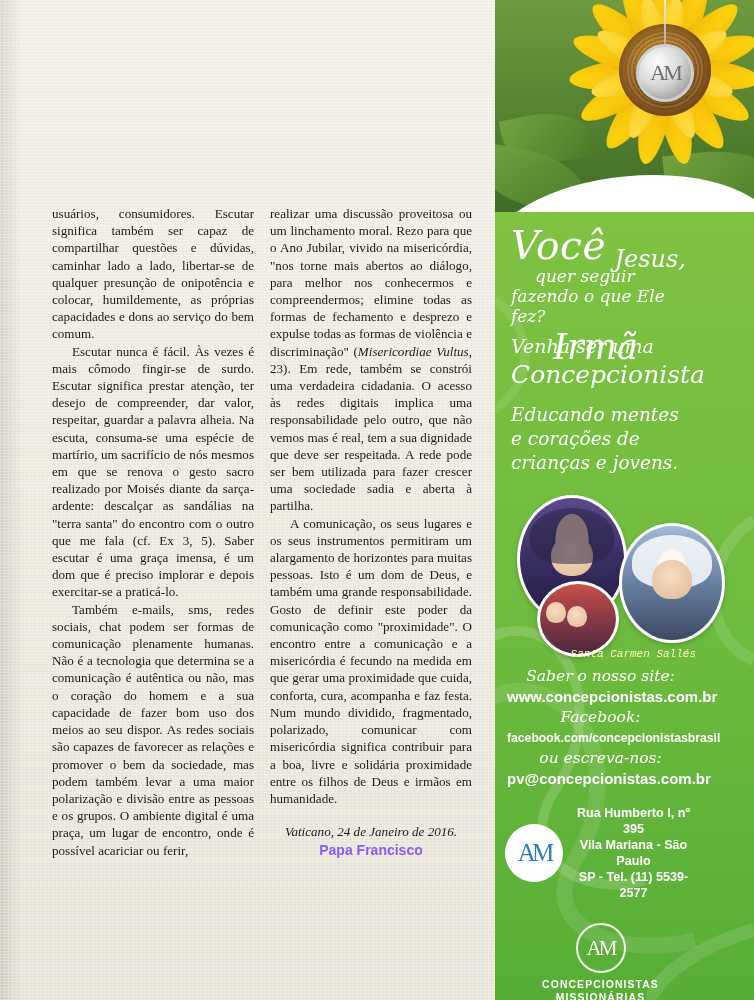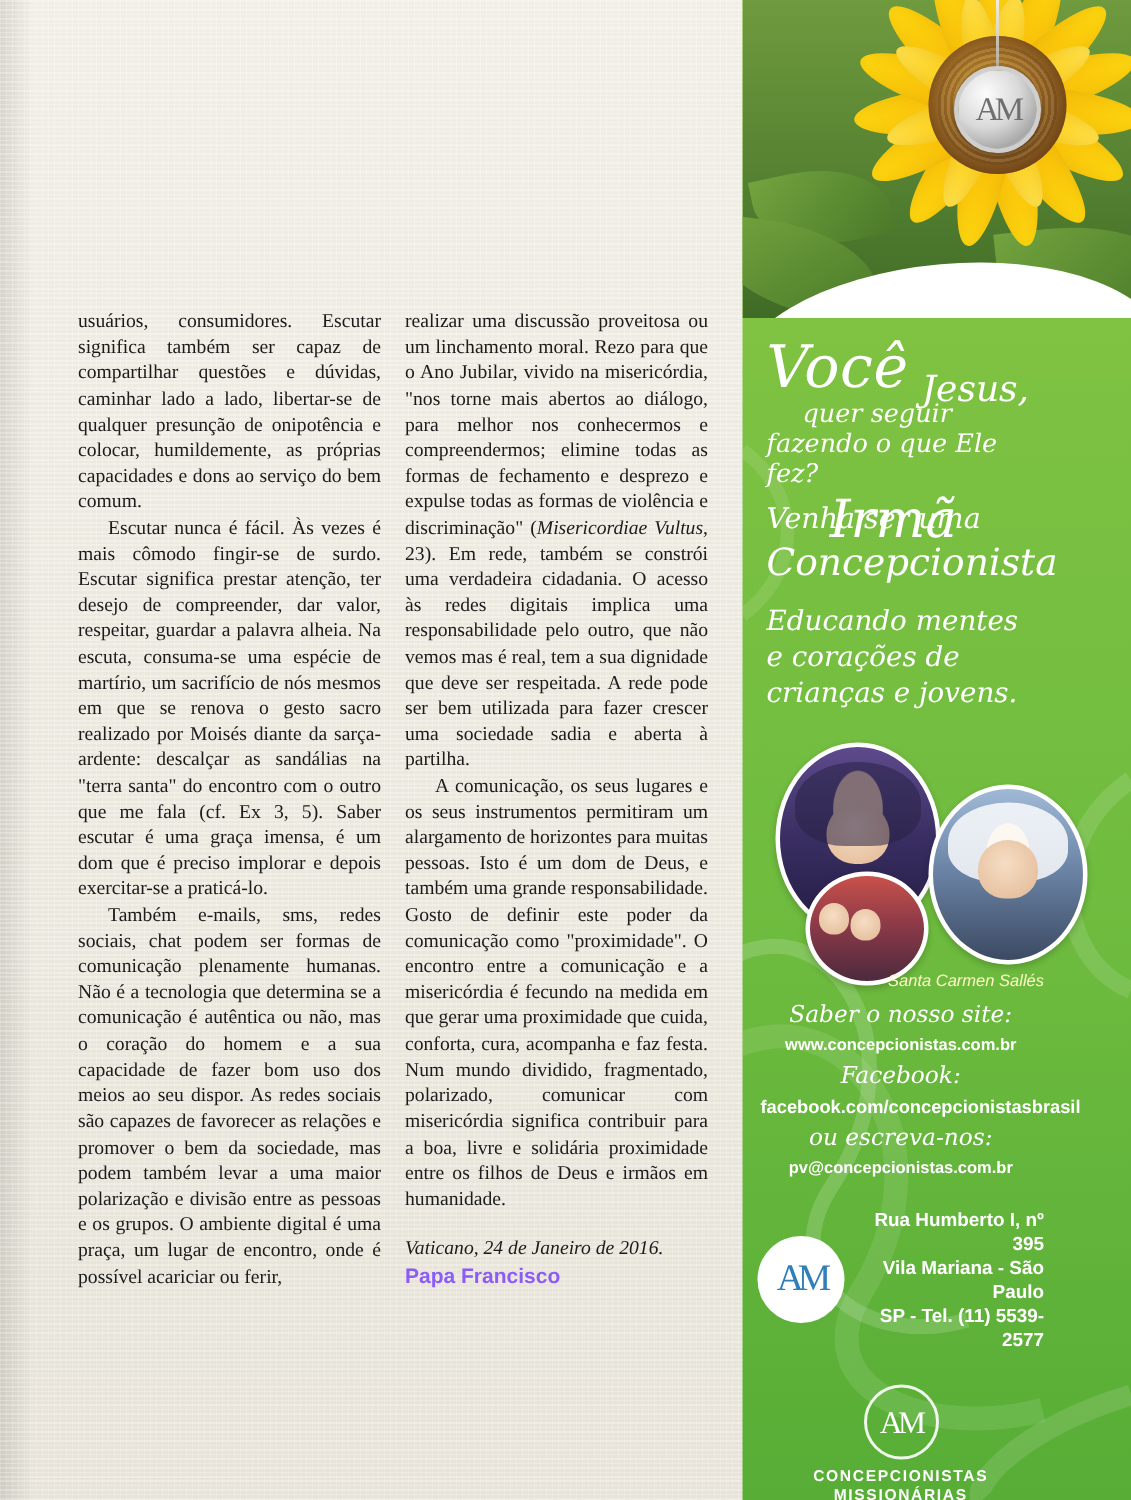--- a/index.html
+++ b/index.html
@@ -50,21 +50,21 @@
     color: #1b1b1b;
     hyphens: auto;
     -webkit-hyphens: auto;
   }
   .col p.indent { text-indent: 20px; }
   .col p + p { margin-top: 0; }
   em { font-style: italic; }
 
   .signature {
     margin-top: 16px;
-    text-align: left;
+    text-align: center;
   }
   .signature .place {
     font-style: italic;
     font-size: 13.1px;
     line-height: 18px;
     color: #1b1b1b;
   }
   .signature .author {
     font-weight: bold;
     font-size: 14px;
@@ -313,41 +313,41 @@
     width: 80%; height: 46%;
     border-radius: 50% 50% 40% 40%;
     background: rgba(255,255,255,.82);
   }
   .veil.dark { background: rgba(40,35,70,.55); }
   .caption-saint {
     position: absolute;
     right: 10px;
     bottom: 4px;
     color: #fff6c4;
-    font-family: Liberation Sans, sans-serif;
+    font-family: Liberation Mono, monospace;
     font-style: italic;
     font-size: 11px;
   }
 
   
   .contact {
     margin-top: 2px;
     padding: 0 12px;
     text-align: center;
     color: #ffffff;
   }
   .contact .line-it {
     font-family: "DejaVu Serif", serif;
     font-style: italic;
     font-size: 15.5px;
     line-height: 21px;
   }
   .contact .line-b {
     font-weight: bold;
-    font-size: 11px;
+    font-size: 15px;
     line-height: 20px;
   }
   .contact .line-b.small { font-size: 12.2px; }
 
   .address-row {
     margin-top: 16px;
     display: flex;
     align-items: center;
     gap: 8px;
     padding: 0 10px;
@@ -363,21 +363,21 @@
     color: #2f7fb8;
     font-family: "Liberation Serif", serif;
     font-size: 25px;
     letter-spacing: -4px;
   }
   .addr-text {
     color: #ffffff;
     font-weight: bold;
     font-size: 12.6px;
     line-height: 16px;
-    text-align: right;
+    text-align: center;
   }
 
   .brand {
     margin-top: 22px;
     text-align: center;
     color: #ffffff;
   }
   .brand-logo {
     width: 50px; height: 50px;
     margin: 0 auto 5px;

